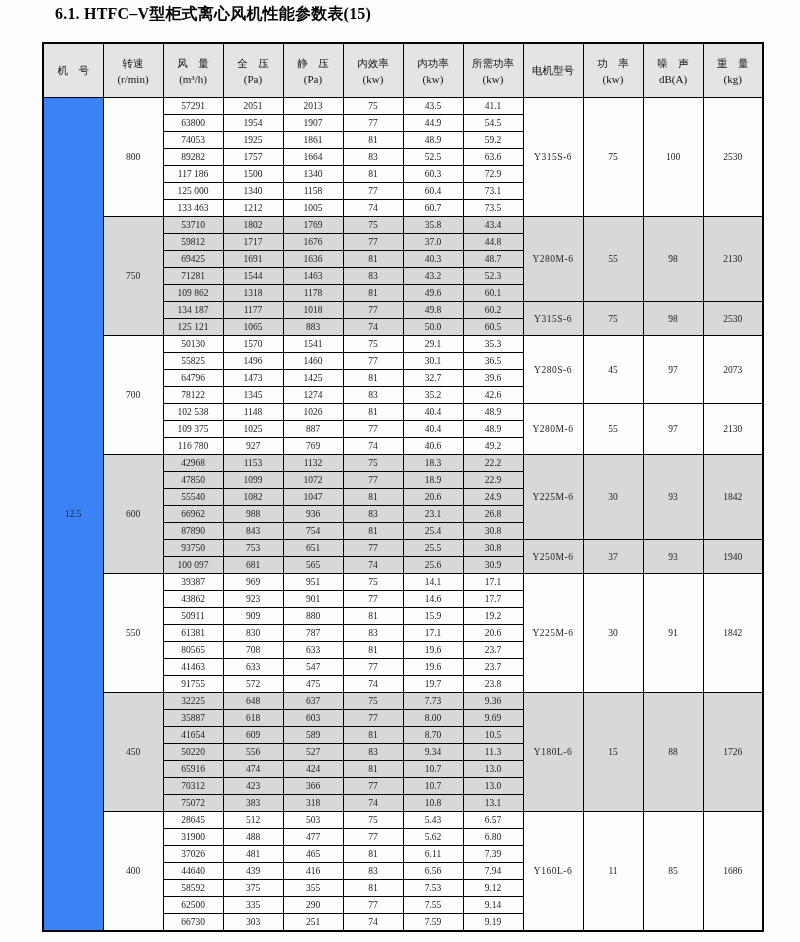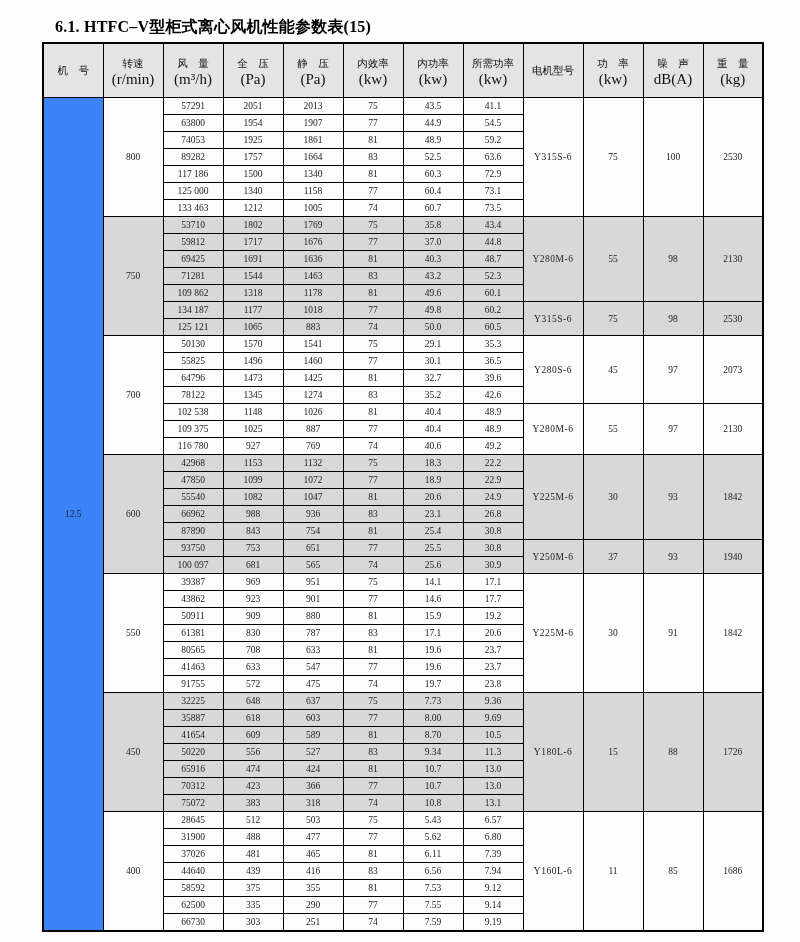--- a/index.html
+++ b/index.html
@@ -2,37 +2,37 @@
 <html><head>
 <meta charset="utf-8">
 <style>
   html,body{margin:0;padding:0;}
   body{
     width:800px;height:942px;position:relative;background:#fdfdfd;
     font-family:"Liberation Serif","DejaVu Serif",serif;color:#1c1c1c;
     --band:#d8d8d8; --headerbg:#e4e4e4; --border:#000000;
   }
   .page-title{
-    position:absolute;left:55px;top:17px;font-size:16px;font-weight:bold;
+    position:absolute;left:55px;top:4px;font-size:16px;font-weight:bold;
     color:#000;letter-spacing:0.2px;white-space:nowrap;
   }
   table.ptable{
     position:absolute;left:42px;top:42px;width:720px;
     border-collapse:collapse;table-layout:fixed;
     border:2px solid var(--border);
   }
   .ptable th,.ptable td{
     border:1px solid var(--border);text-align:center;vertical-align:middle;
     padding:0;overflow:hidden;white-space:nowrap;
   }
   .ptable th{
     height:53px;background:var(--headerbg);font-weight:normal;color:#111;
   }
   .h1{font-size:10.5px;line-height:13px;}
-  .h2{font-size:15px;line-height:12px;margin-top:3px;}
+  .h2{font-size:11px;line-height:12px;margin-top:3px;}
   .ptable td{height:16px;font-size:9.5px;color:#222;}
   .ptable tr{height:17px;}
   .band{background:var(--band);}
   .mcell{background:#3b82f6;font-size:10px;}
   .speed-cell{font-size:9.5px;margin-left:27px;}
   .motor-model{letter-spacing:0.5px;}
 </style>
 </head>
 <body style="--band: #d8d8d8; --headerbg: #e4e4e4; --border: #000000; background: rgb(253, 253, 253);">
 

